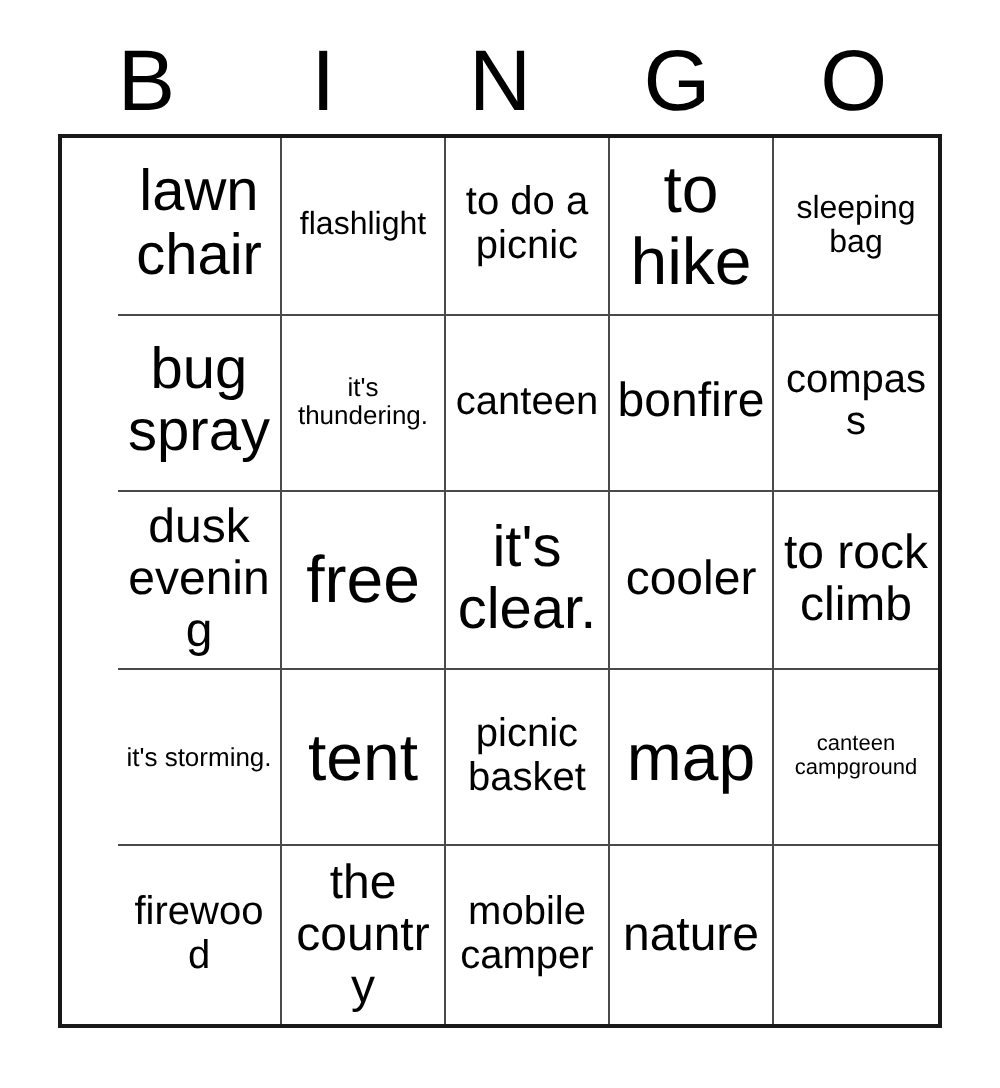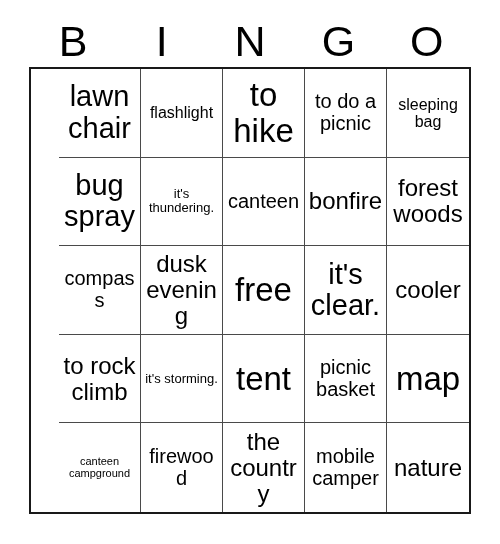--- a/index.html
+++ b/index.html
@@ -103,43 +103,40 @@
     <div class="hcell">O</div>
   </div>
 
   <div id="grid">
       <div class="cell s-xl">
         <span>lawn chair</span>
       </div>
       <div class="cell s-sm">
         <span>flashlight</span>
       </div>
+      <div class="cell s-md">
+        <span>to do a picnic</span>
+      </div>
       <div class="cell s-xxl">
         <span>to hike</span>
-      </div>
-      <div class="cell s-md">
-        <span>to do a picnic</span>
       </div>
       <div class="cell s-sm">
         <span>sleeping bag</span>
       </div>
       <div class="cell s-xl">
         <span>bug spray</span>
       </div>
       <div class="cell s-xs">
         <span>it's thundering.</span>
       </div>
       <div class="cell s-md">
         <span>canteen</span>
       </div>
       <div class="cell s-lg">
         <span>bonfire</span>
-      </div>
-      <div class="cell s-lg">
-        <span>forest woods</span>
       </div>
       <div class="cell s-md">
         <span>compass</span>
       </div>
       <div class="cell s-lg">
         <span>dusk evening</span>
       </div>
       <div class="cell s-xxl">
         <span>free</span>
       </div>

